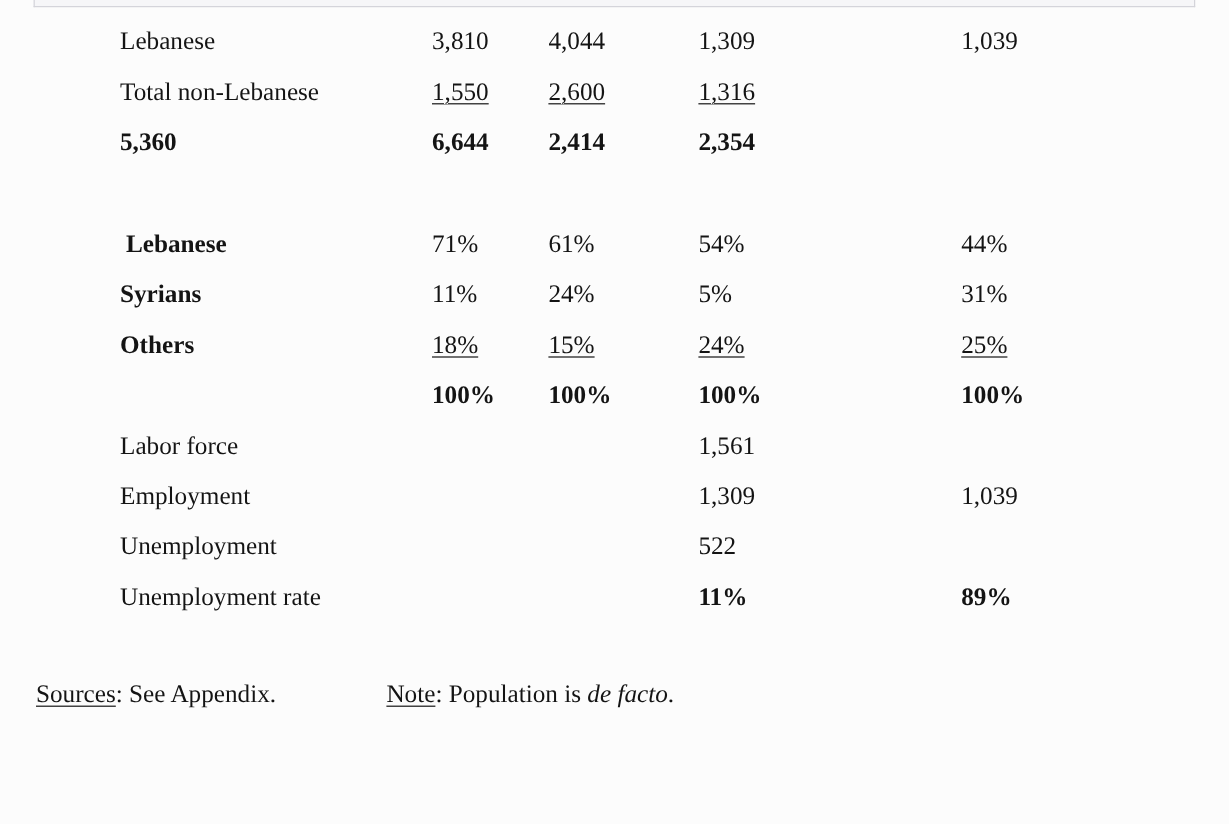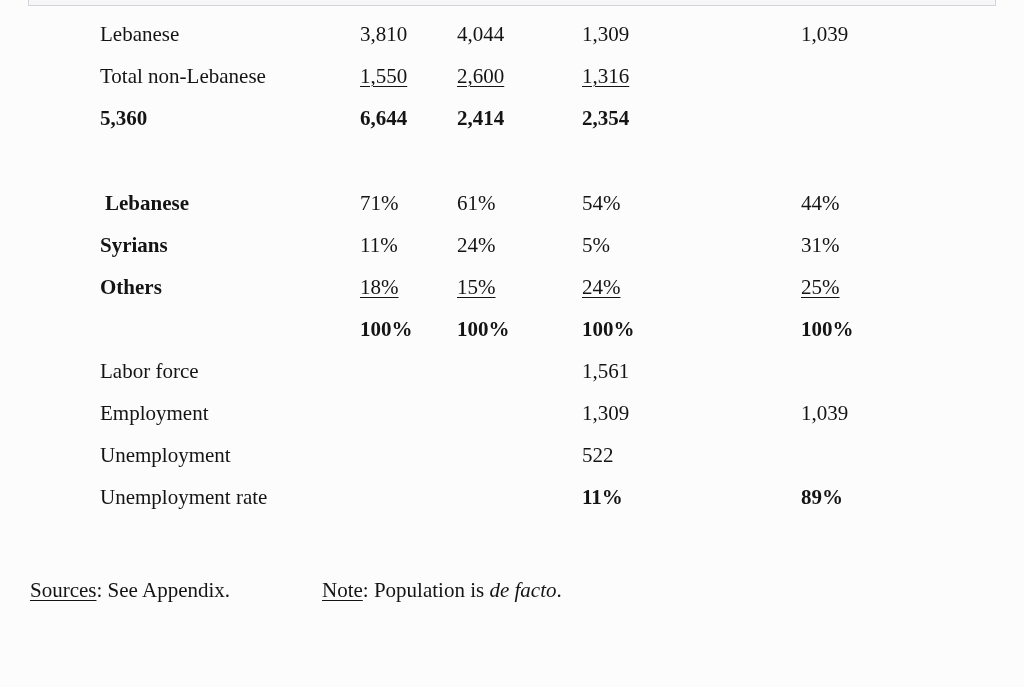--- a/index.html
+++ b/index.html
@@ -38,21 +38,21 @@
     font-size: 21px;
     line-height: 1;
     white-space: nowrap;
   }
   .cell.num { }
   .b { font-weight: bold; }
   .u { text-decoration: underline; text-underline-offset: 3px; text-decoration-thickness: 1px; }
   .ind { padding-left: 5px; }
   .footer {
     position: relative;
-    margin-top: 60px;
+    margin-top: 48px;
     height: 30px;
     font-size: 21px;
   }
   .sources { position: absolute; left: 30px; white-space: nowrap; }
   .note { position: absolute; left: 322px; white-space: nowrap; }
   .em { font-style: italic; text-align: center; }
 </style>
 </head>
 <body>
 

